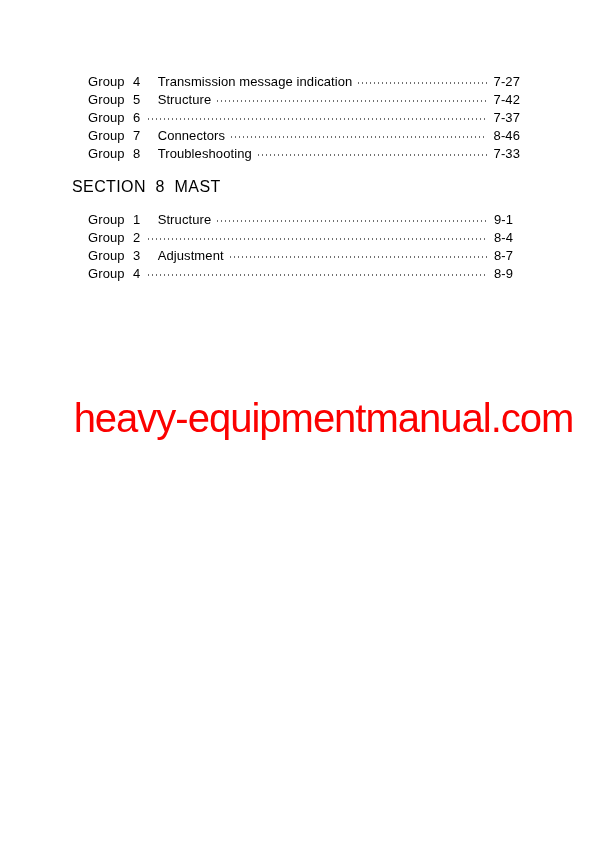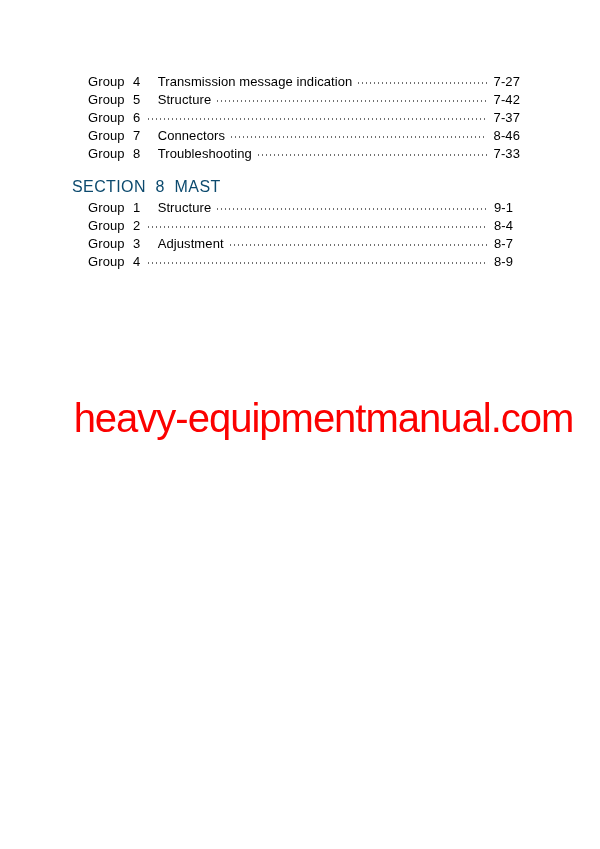--- a/index.html
+++ b/index.html
@@ -47,26 +47,26 @@
       transparent 1.4px, transparent 4px
     );
   }
   .e-page {
     flex: 0 0 26px;
     text-align: left;
     white-space: nowrap;
   }
   .section-heading {
     margin-top: 15px;
-    margin-bottom: 1px;
+    margin-bottom: 13px;
     font-size: 16px;
     line-height: 20px;
     font-weight: 400;
     letter-spacing: 0.4px;
-    color: #0c4a6e;
+    color: #000000;
     white-space: pre;
   }
   .watermark {
     position: absolute;
     top: 395px;
     left: 0;
     width: 600px;
     text-align: center;
     font-size: 40px;
     line-height: 46px;

